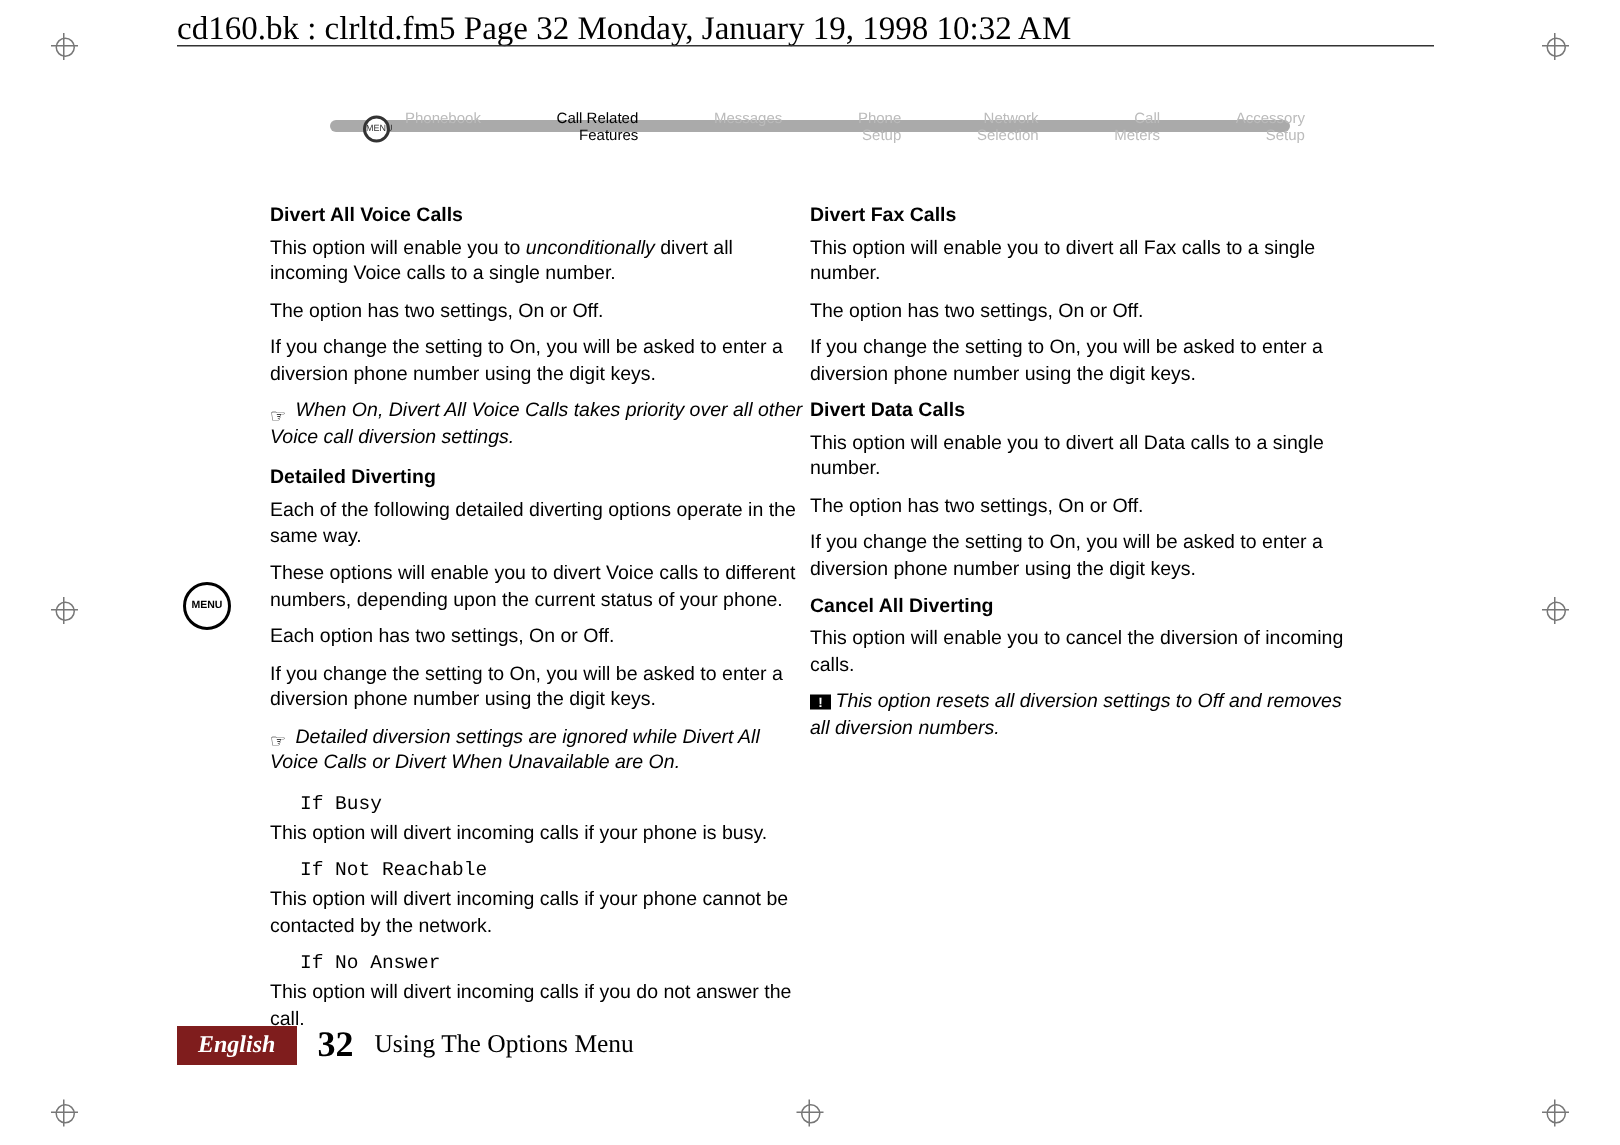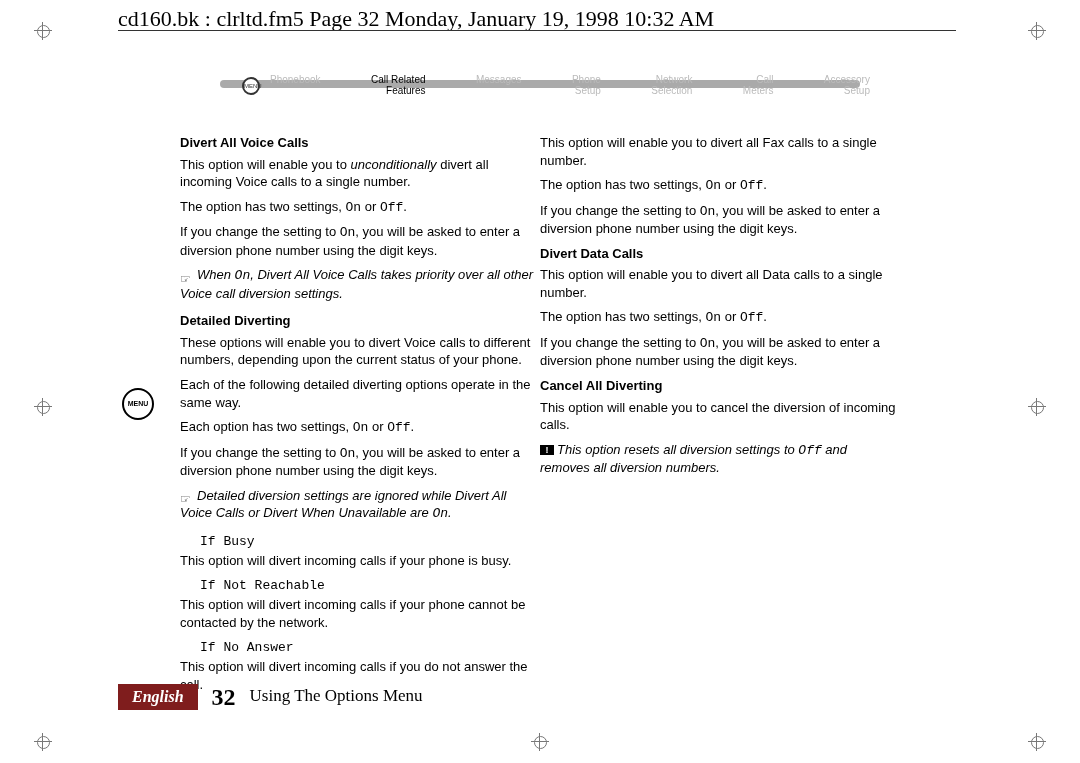--- a/index.html
+++ b/index.html
@@ -20,21 +20,21 @@
   .nav-item.active{color:#000;}
   .cols{display:flex;}
   .col{flex:1;}
   h4{font-size:13px;font-weight:bold;margin:0 0 4px;}
   p{margin:0 0 7px;}
   .note{font-style:italic;margin:0 0 10px;}
   .note .note-icon{display:inline-block;width:14px;height:10px;font-size:9px;font-style:normal;vertical-align:middle;margin-right:3px;}
   .note-icon.hand:before{content:"☞";font-size:12px;}
   .note-icon.bang{background:#000;color:#fff;font-weight:bold;text-align:center;line-height:10px;}
   .note-icon.bang:before{content:"!";}
-  .code{font-family:Liberation Mono, monospace;font-size:13px;}
+  .code{font-family:Liberation Sans, sans-serif;font-size:13px;}
   .subopt{font-family:"Courier New",monospace;margin:2px 0 2px 20px;}
   .menu-side{position:absolute;left:122px;top:388px;width:28px;height:28px;border:2px solid #000;border-radius:50%;font-size:7px;font-weight:bold;text-align:center;line-height:28px;}
   .footer{position:absolute;left:118px;bottom:50px;display:flex;align-items:center;gap:14px;}
   .lang{background:#7f1d1d;color:#fff;font-weight:bold;font-style:italic;font-family:"Times New Roman",serif;padding:2px 14px;font-size:16px;}
   .pagenum{font-family:"Times New Roman",serif;font-weight:bold;font-size:24px;}
   .section{font-family:"Times New Roman",serif;font-size:17px;}
 </style>
 </head>
 <body>
 
@@ -88,35 +88,36 @@
 
   <div class="cols">
     <div class="col">
       <h4>Divert All Voice Calls</h4>
       <p><span>This option will enable you to </span><em>unconditionally</em><span> divert all incoming Voice calls to a single number.</span></p>
       <p><span>The option has two settings, </span><span class="code">On</span><span> or </span><span class="code">Off</span><span>.</span></p>
       <p><span>If you change the setting to </span><span class="code">On</span><span>, you will be asked to enter a diversion phone number using the digit keys.</span></p>
       <p class="note"><span class="note-icon hand"></span><span>When </span><span class="code">On</span><span>, Divert All Voice Calls takes priority over all other Voice call diversion settings.</span></p>
 
       <h4>Detailed Diverting</h4>
+      <p>Each of the following detailed diverting options operate in the same way.</p>
       <p>These options will enable you to divert Voice calls to different numbers, depending upon the current status of your phone.</p>
-      <p>Each of the following detailed diverting options operate in the same way.</p>
       <p><span>Each option has two settings, </span><span class="code">On</span><span> or </span><span class="code">Off</span><span>.</span></p>
       <p><span>If you change the setting to </span><span class="code">On</span><span>, you will be asked to enter a diversion phone number using the digit keys.</span></p>
       <p class="note"><span class="note-icon hand"></span><span>Detailed diversion settings are ignored while Divert All Voice Calls or Divert When Unavailable are </span><span class="code">On</span><span>.</span></p>
 
       <p class="subopt">If Busy</p>
       <p>This option will divert incoming calls if your phone is busy.</p>
       <p class="subopt">If Not Reachable</p>
       <p>This option will divert incoming calls if your phone cannot be contacted by the network.</p>
       <p class="subopt">If No Answer</p>
       <p>This option will divert incoming calls if you do not answer the call.</p>
     </div>
 
     <div class="col">
+      <h4>Divert Fax Calls</h4>
       <p>This option will enable you to divert all Fax calls to a single number.</p>
       <p><span>The option has two settings, </span><span class="code">On</span><span> or </span><span class="code">Off</span><span>.</span></p>
       <p><span>If you change the setting to </span><span class="code">On</span><span>, you will be asked to enter a diversion phone number using the digit keys.</span></p>
 
       <h4>Divert Data Calls</h4>
       <p>This option will enable you to divert all Data calls to a single number.</p>
       <p><span>The option has two settings, </span><span class="code">On</span><span> or </span><span class="code">Off</span><span>.</span></p>
       <p><span>If you change the setting to </span><span class="code">On</span><span>, you will be asked to enter a diversion phone number using the digit keys.</span></p>
 
       <h4>Cancel All Diverting</h4>

